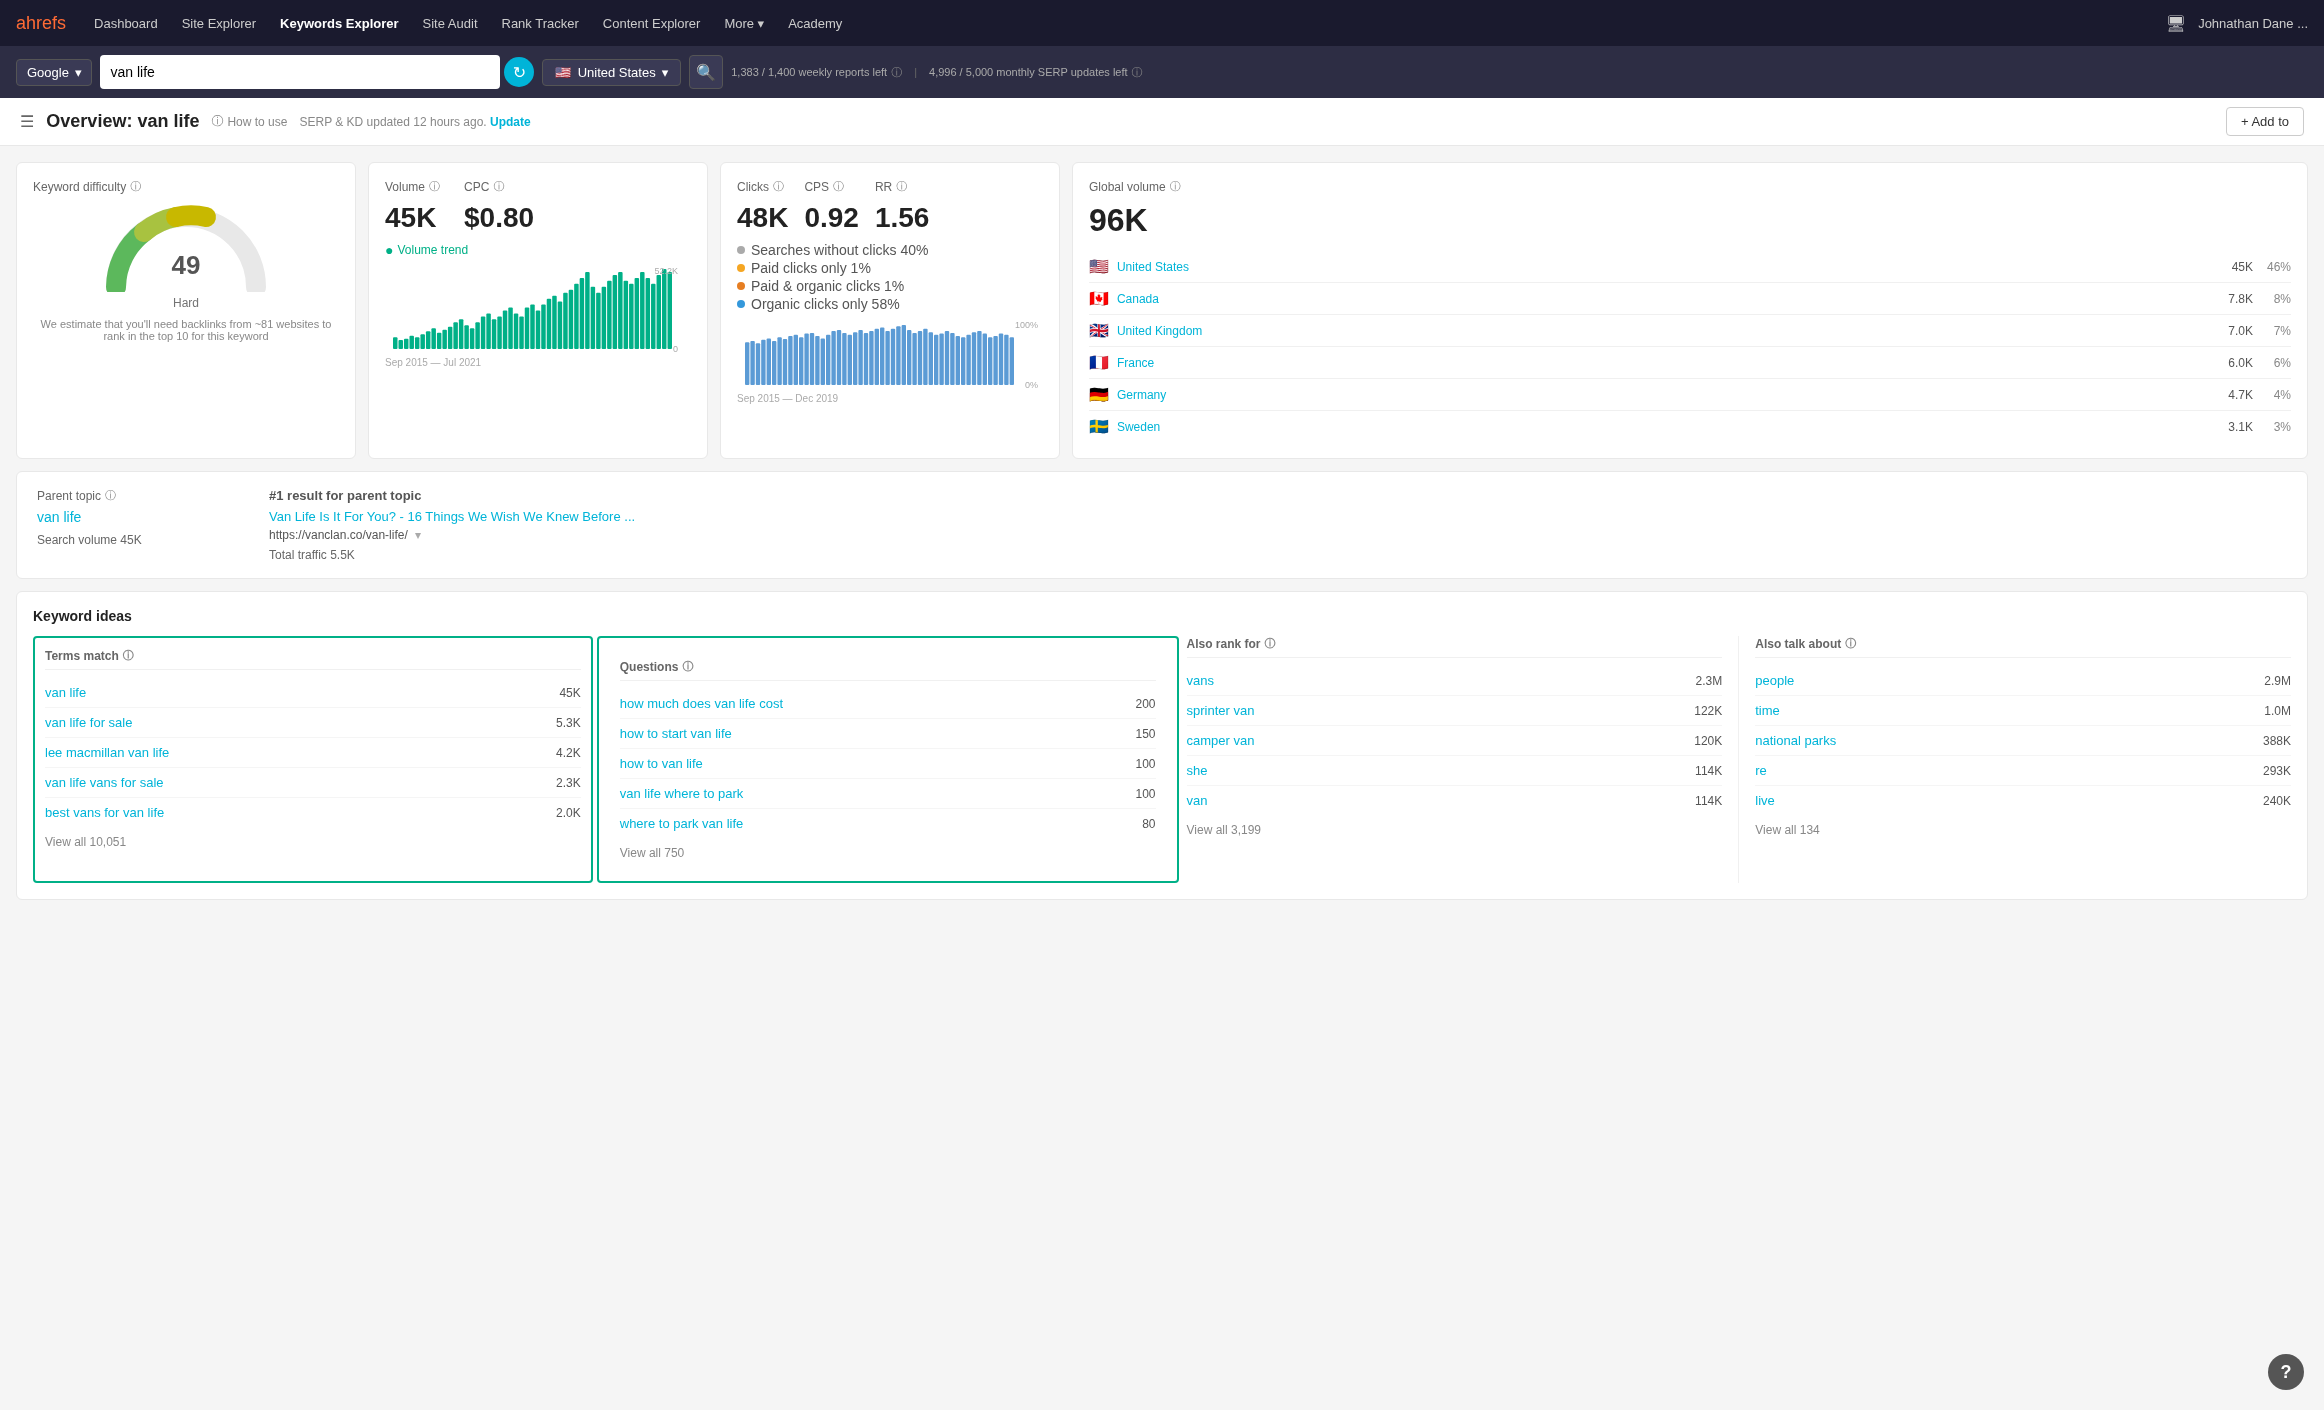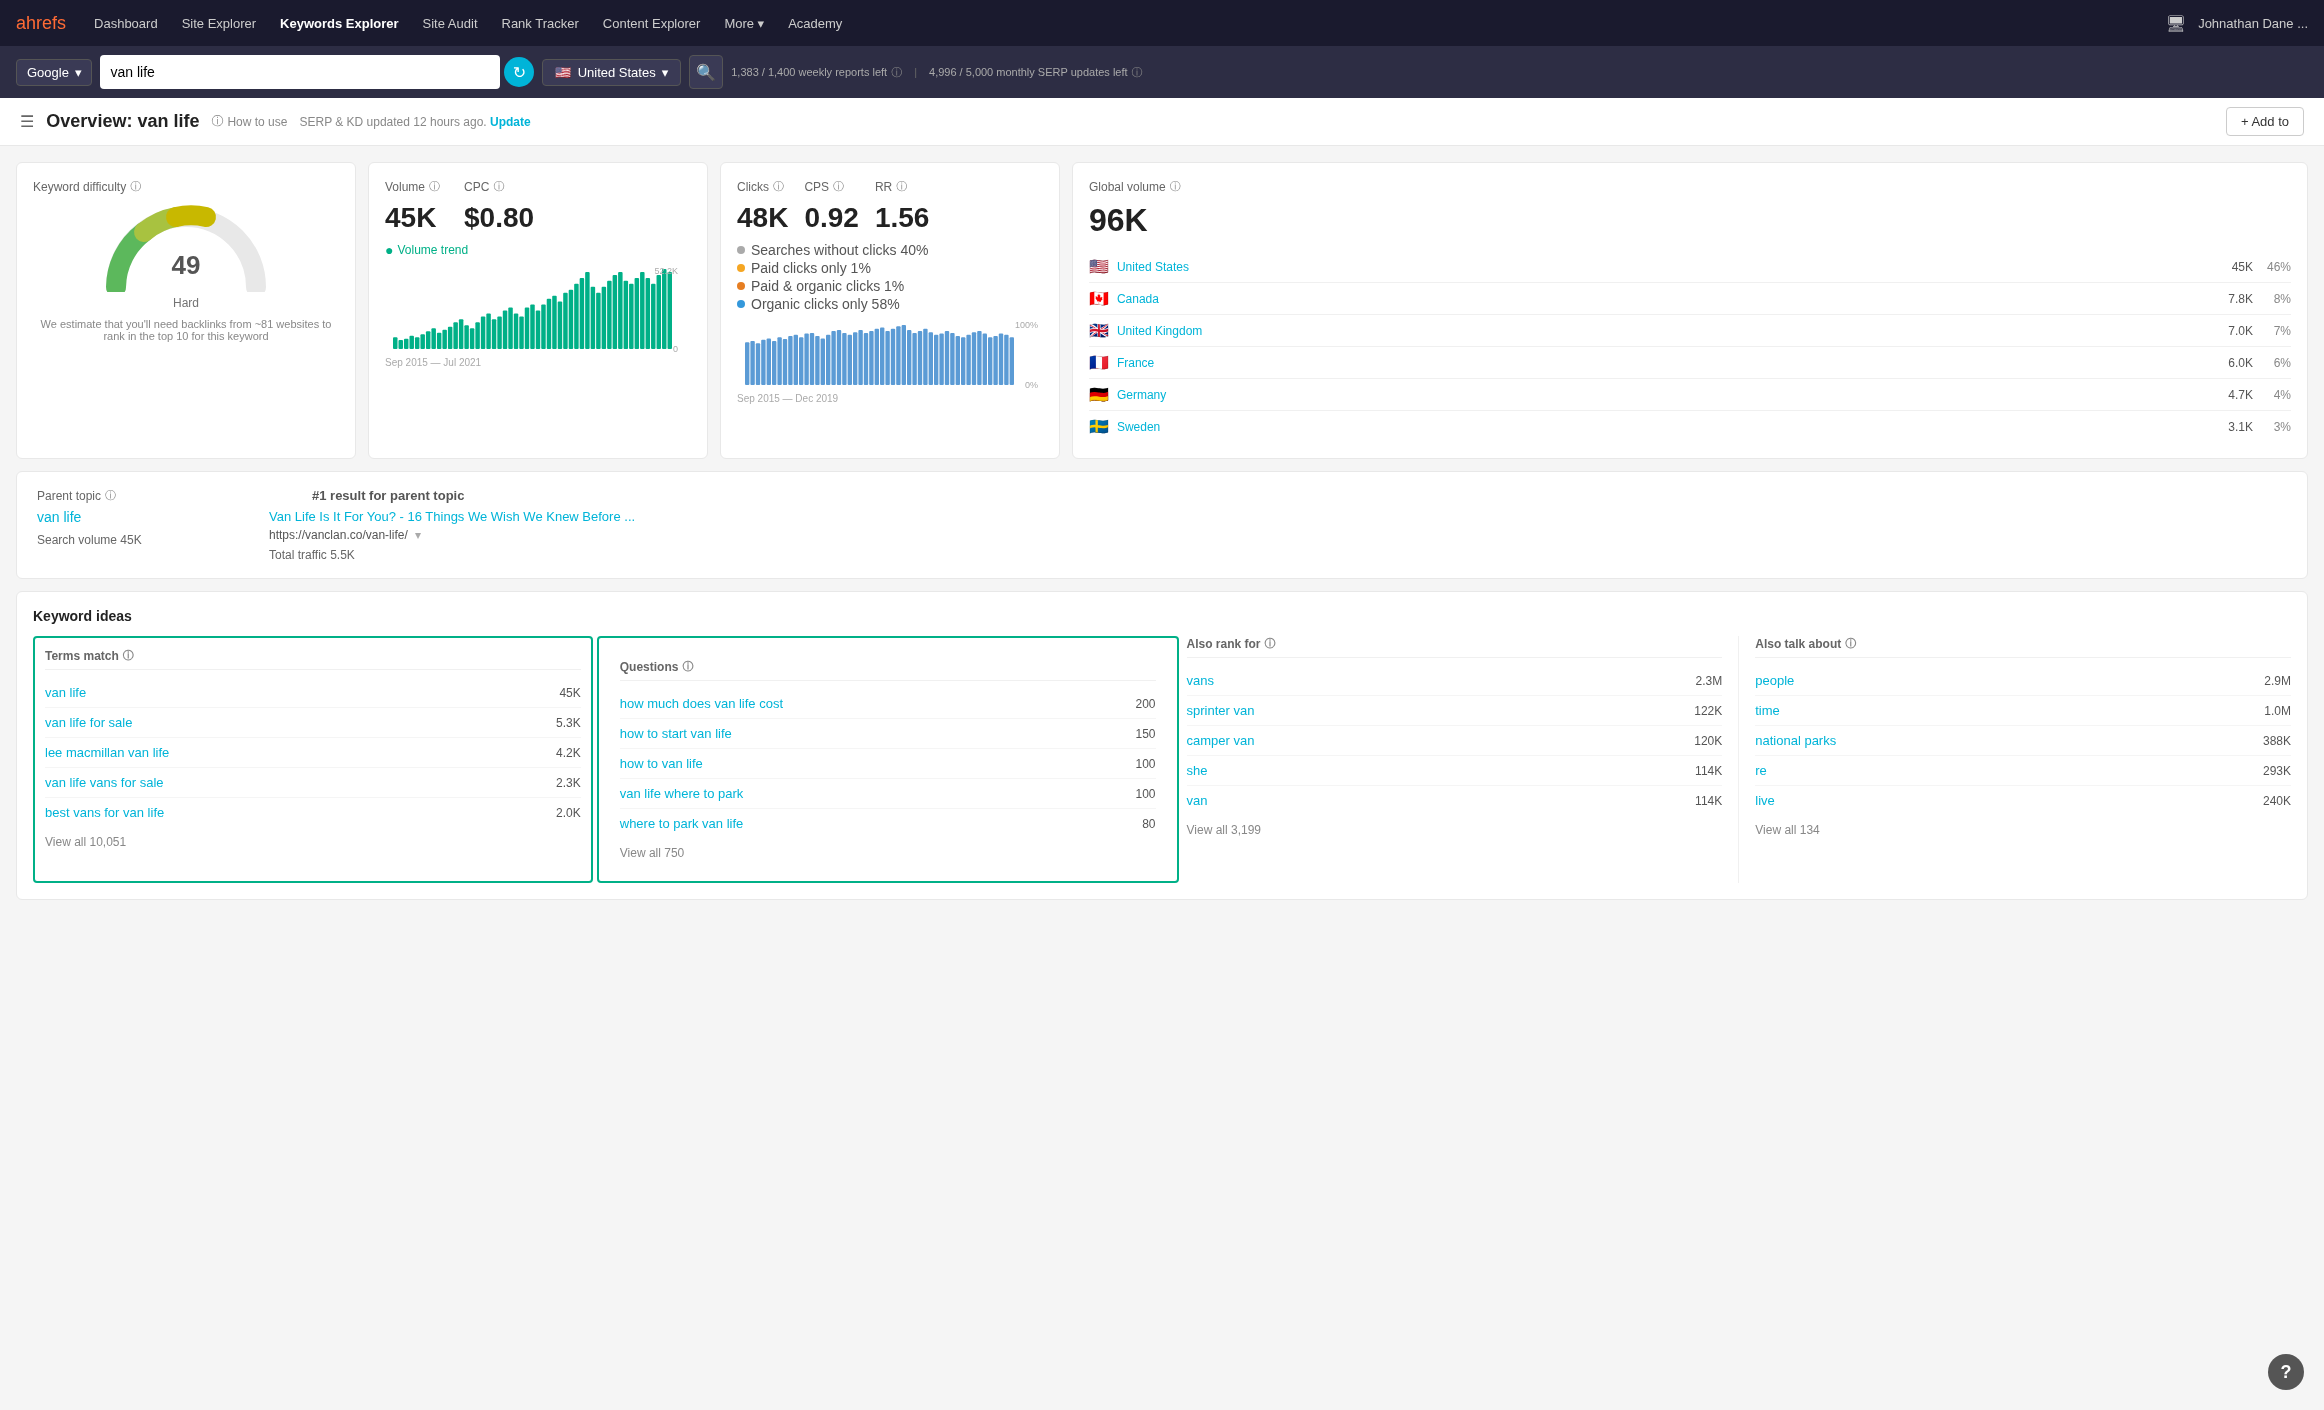--- a/index.html
+++ b/index.html
@@ -166,21 +166,21 @@
       border-radius: 6px;
       padding: 16px 20px;
       margin-bottom: 12px;
       display: flex;
       gap: 32px;
     }
     .parent-left { flex: 0 0 200px; }
     .parent-right { flex: 1; }
     .section-label { font-size: 12px; color: #666; margin-bottom: 6px; display: flex; align-items: center; gap: 4px; }
     .parent-keyword-link { color: #00b4d8; font-size: 14px; cursor: pointer; }
-    .result-number { color: #555; font-size: 13px; font-weight: 600; margin-bottom: 6px; margin-left: 43px; }
+    .result-number { color: #555; font-size: 13px; font-weight: 600; margin-bottom: 6px; }
     .result-title { color: #00b4d8; font-size: 13px; cursor: pointer; margin-bottom: 4px; }
     .result-url { color: #888; font-size: 12px; }
     .result-url a { color: #555; text-decoration: none; }
     .total-traffic { font-size: 12px; color: #666; margin-top: 6px; }
 
     
     .keyword-ideas {
       background: #fff;
       border: 1px solid #e8e8e8;
       border-radius: 6px;

